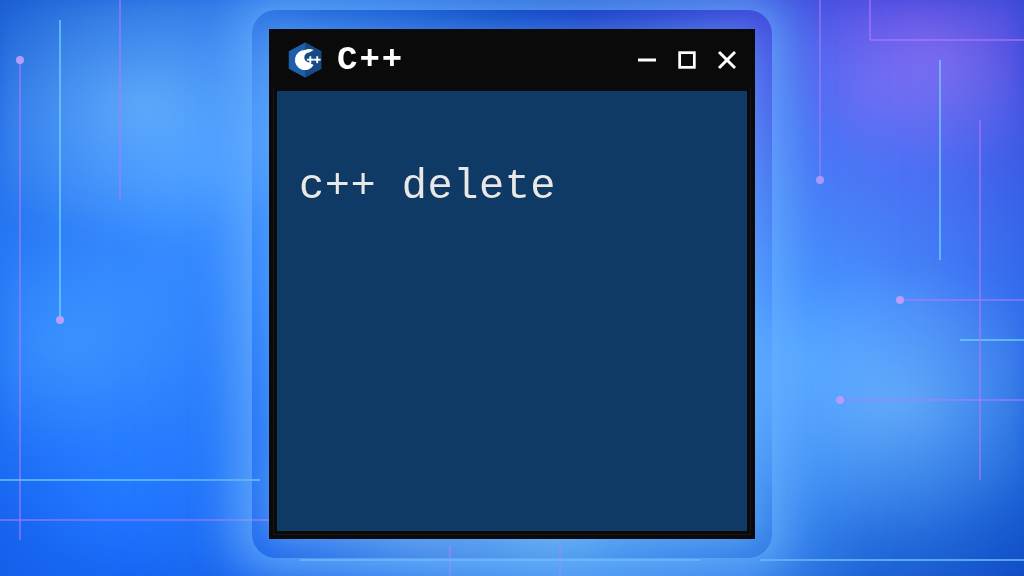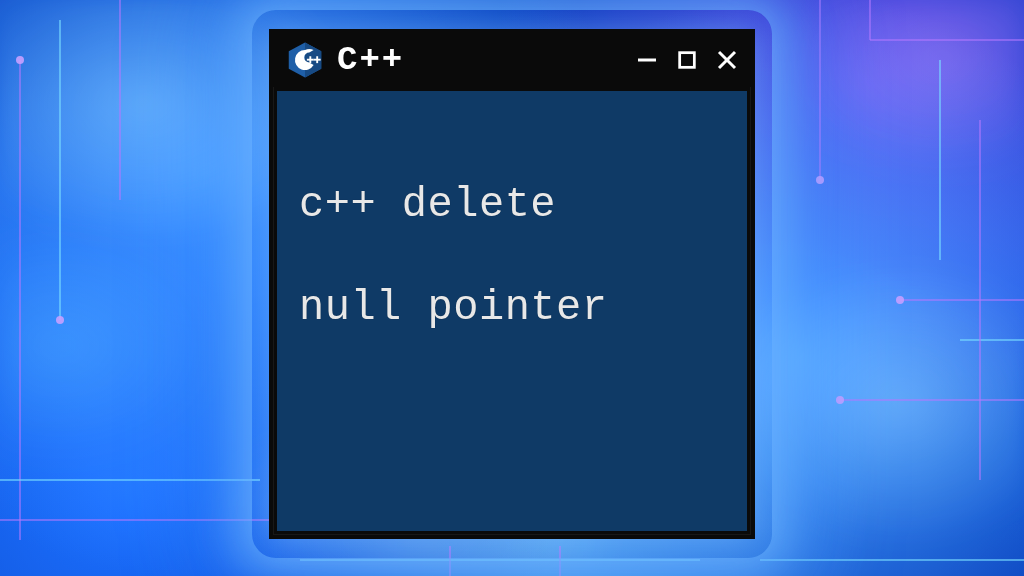--- a/index.html
+++ b/index.html
@@ -102,21 +102,21 @@
       display:inline-flex; align-items:center; justify-content:center;
       width: 28px; height: 28px;
       cursor:pointer;
     }
     .ctrl svg { display:block; }
 
     .client {
       position:absolute;
       left: 4px; right: 4px; top: 58px; bottom: 4px;
       background: #0f3a66;
-      padding: 38px 22px;
+      padding: 20px 22px;
     }
     .content {
       color: #e8e8e8;
       font-family: "Consolas","Menlo","Courier New",monospace;
       font-size: 42px;
       line-height: 1.22;
       letter-spacing: .5px;
       white-space: pre-line;
       text-shadow: 0 0 1px rgba(0,0,0,.4);
     }
@@ -185,16 +185,15 @@
           <line x1="4" y1="4" x2="20" y2="20" stroke="#fff" stroke-width="3"></line>
           <line x1="20" y1="4" x2="4" y2="20" stroke="#fff" stroke-width="3"></line>
         </svg>
       </span>
     </div>
   </div>
 
   <div class="client">
     <div class="content">
       <span>c++ delete</span><br>
-      <span>null pointer</span>
     </div>
   </div>
 </div>
 
 </body></html>

